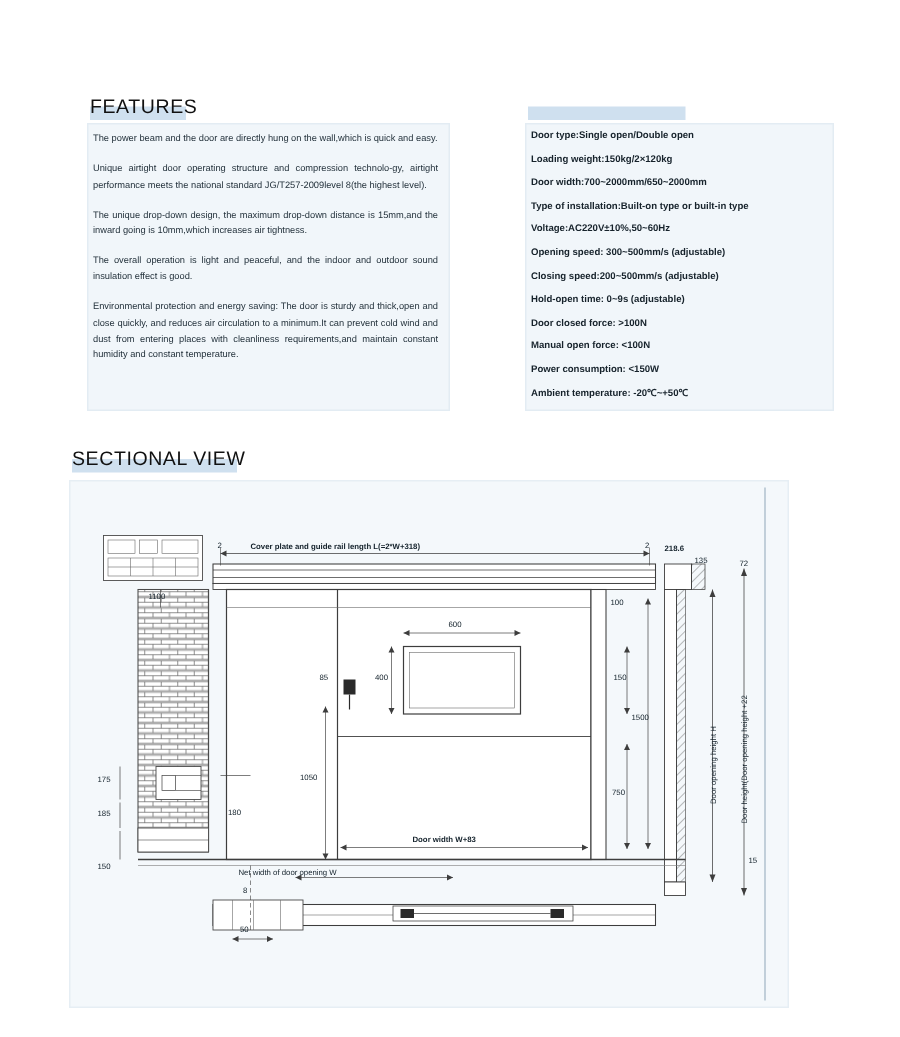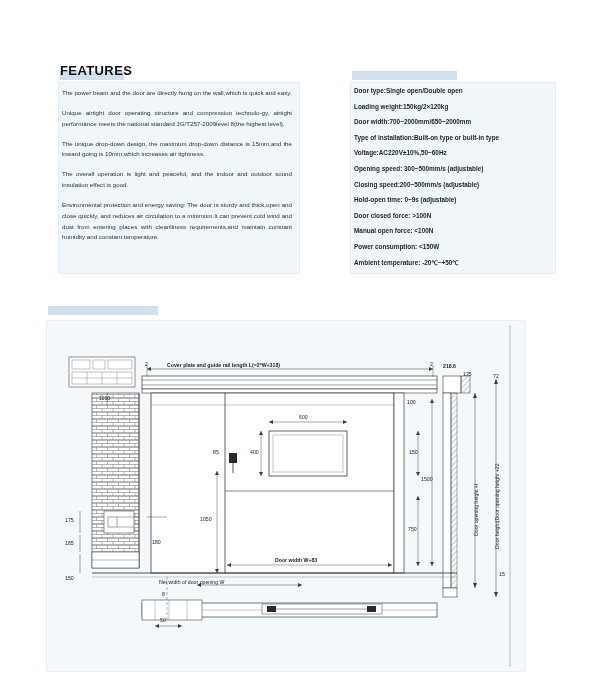--- a/index.html
+++ b/index.html
@@ -10,21 +10,21 @@
     color:#1a1a1a;
     position:relative;
     overflow:hidden;
   }
   .page{position:absolute;inset:0;}
 
   
   .heading{
     position:absolute;
     font-size:13px;
-    font-weight:bold;
+    font-weight:normal;
     letter-spacing:.4px;
     color:#111;
     white-space:nowrap;
     z-index:4;
   }
   .heading-underline{
     position:absolute;
     height:9px;
     background:#cfe0ef;
     z-index:1;
@@ -111,20 +111,21 @@
     <div>Opening speed: 300~500mm/s (adjustable)</div>
     <div>Closing speed:200~500mm/s (adjustable)</div>
     <div>Hold-open time: 0~9s (adjustable)</div>
     <div>Door closed force: &gt;100N</div>
     <div>Manual open force: &lt;100N</div>
     <div>Power consumption: &lt;150W</div>
     <div>Ambient temperature: -20℃~+50℃</div>
   </div>
 
   <div class="heading-underline" style="left:48px;top:306px;width:110px;"></div>
+  <div class="heading" style="left:48px;top:298px;">SECTIONAL VIEW</div>
 
   <div class="drawing">
 
     <svg class="dwg" viewBox="0 0 478 350">
       <defs>
         <pattern id="brick" width="11" height="7" patternUnits="userSpaceOnUse">
           <rect width="11" height="7" fill="#ffffff"></rect>
           <path d="M0 0.5 H11 M0 3.5 H11 M0 6.5 H11" stroke="#5a5a5a" stroke-width="0.45"></path>
           <path d="M5.5 0.5 V3.5 M0 3.5 V6.5 M11 3.5 V6.5" stroke="#5a5a5a" stroke-width="0.45"></path>
         </pattern>

